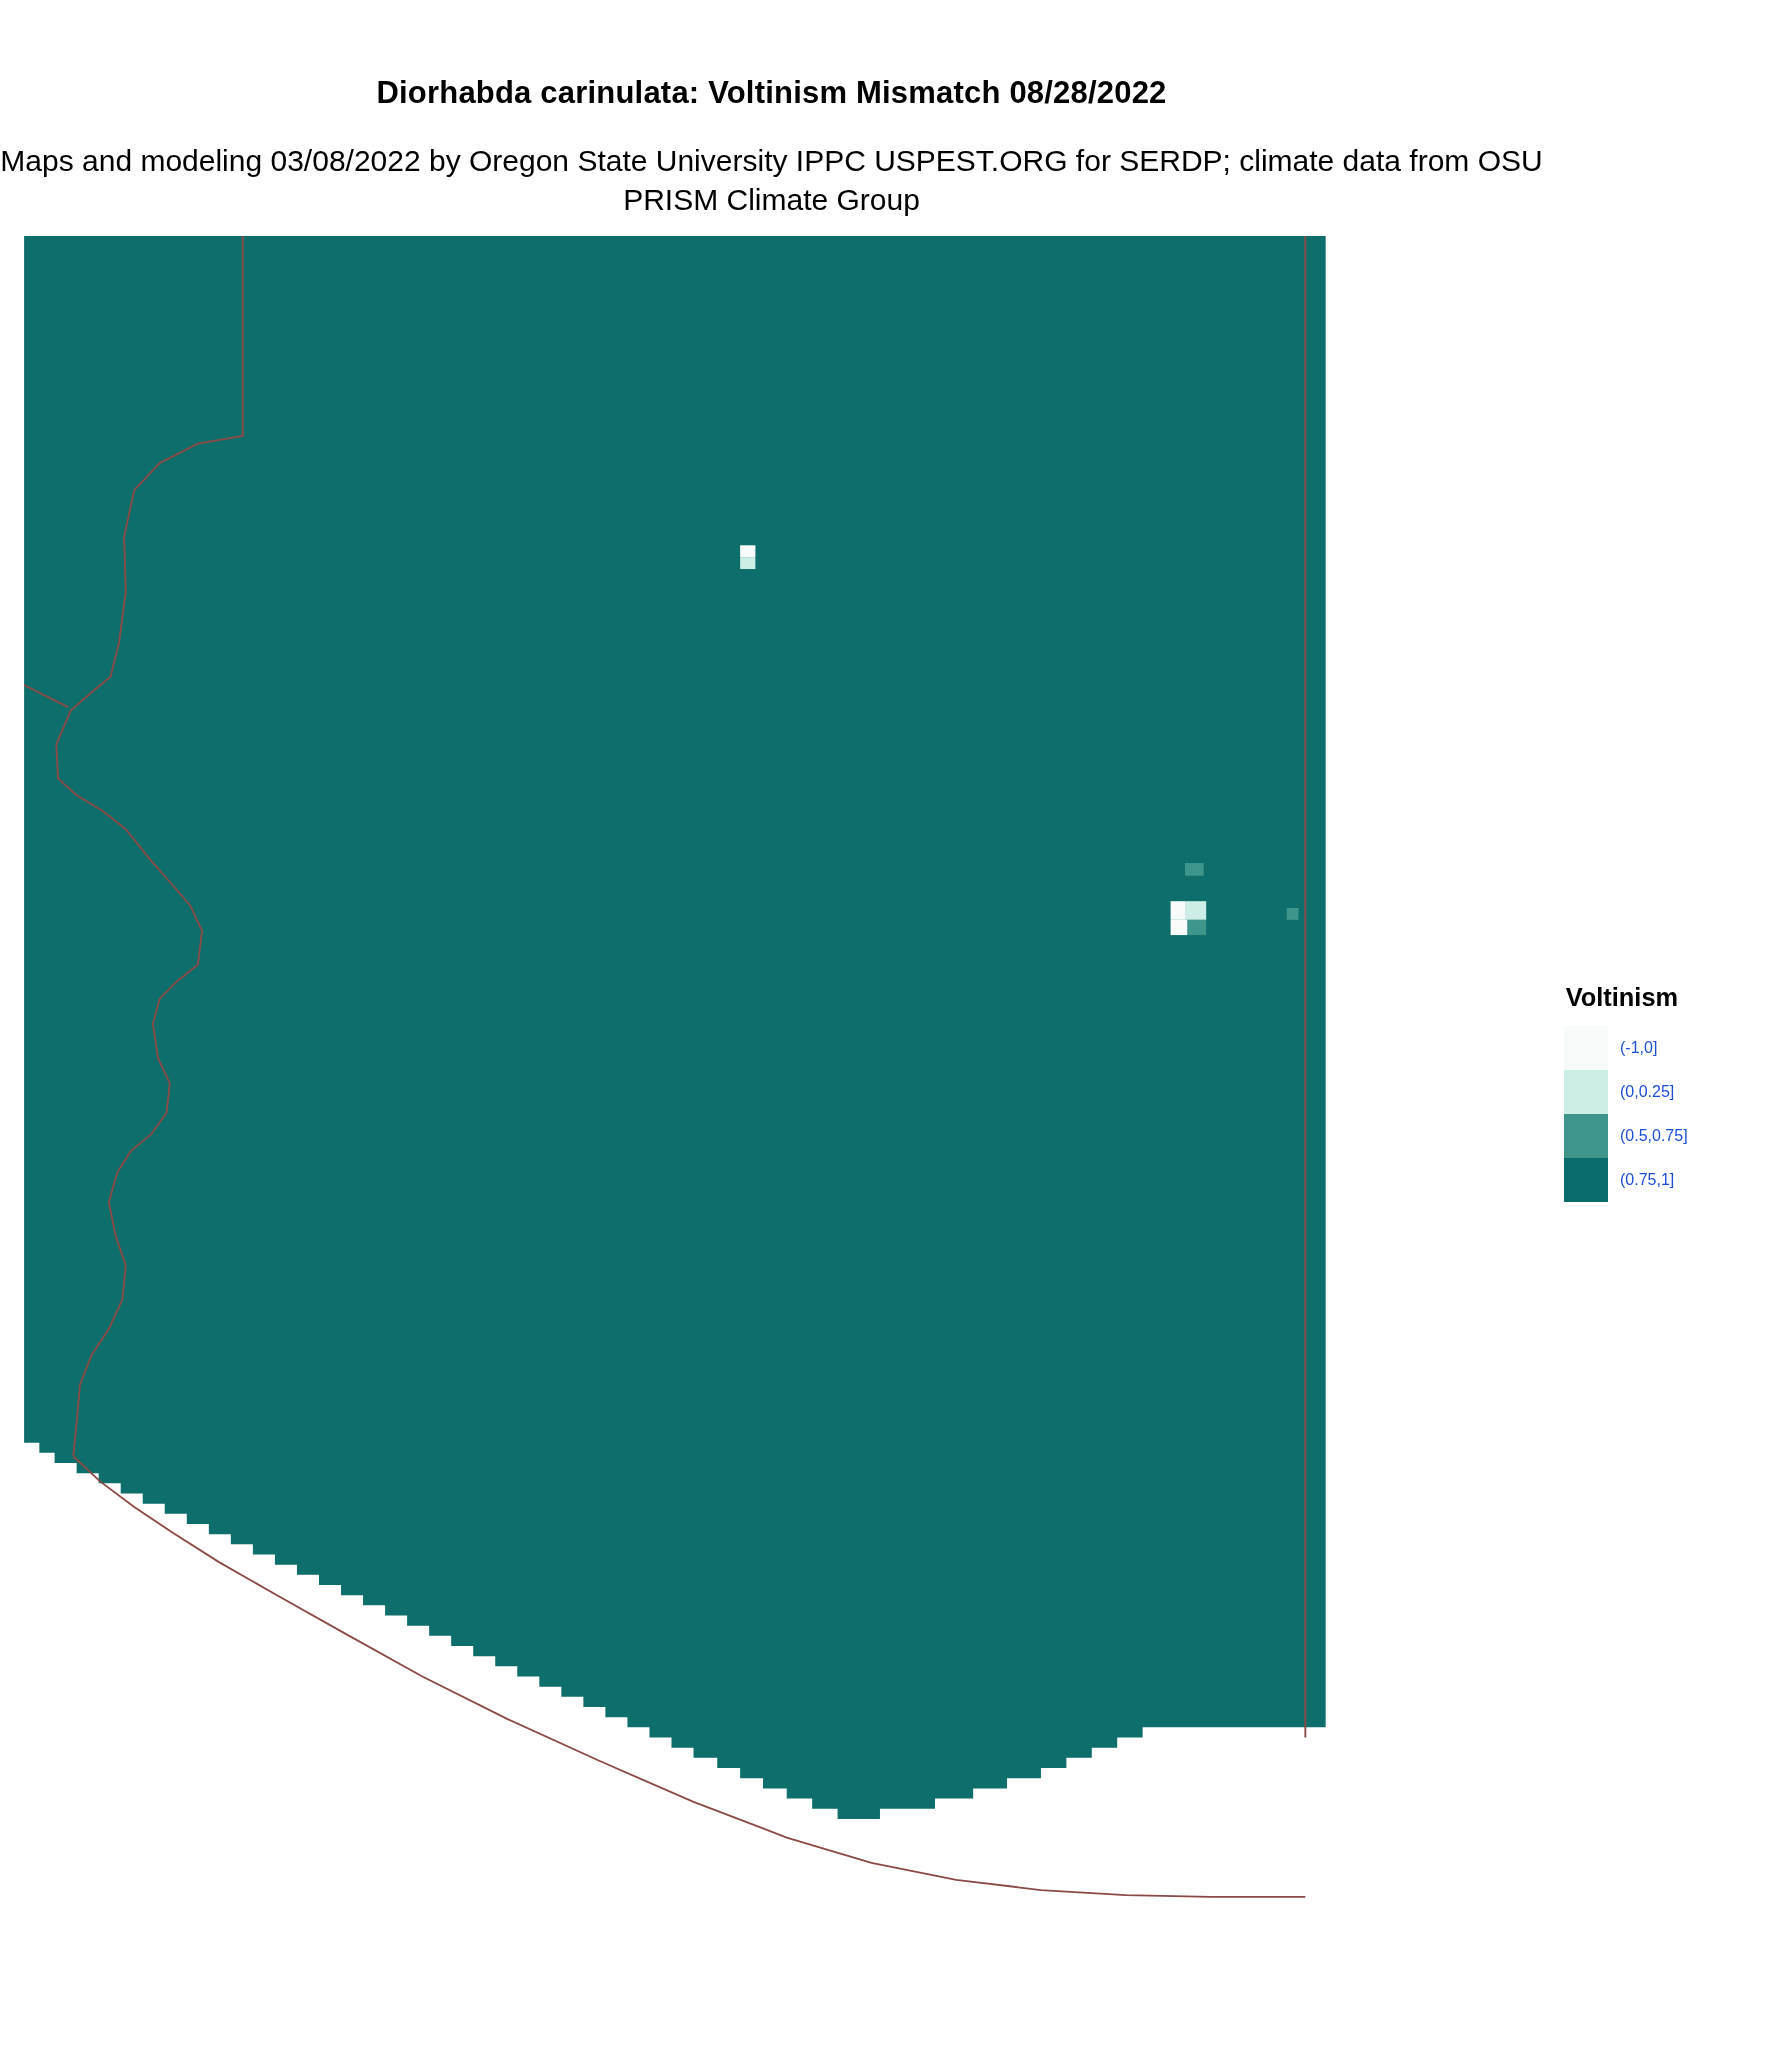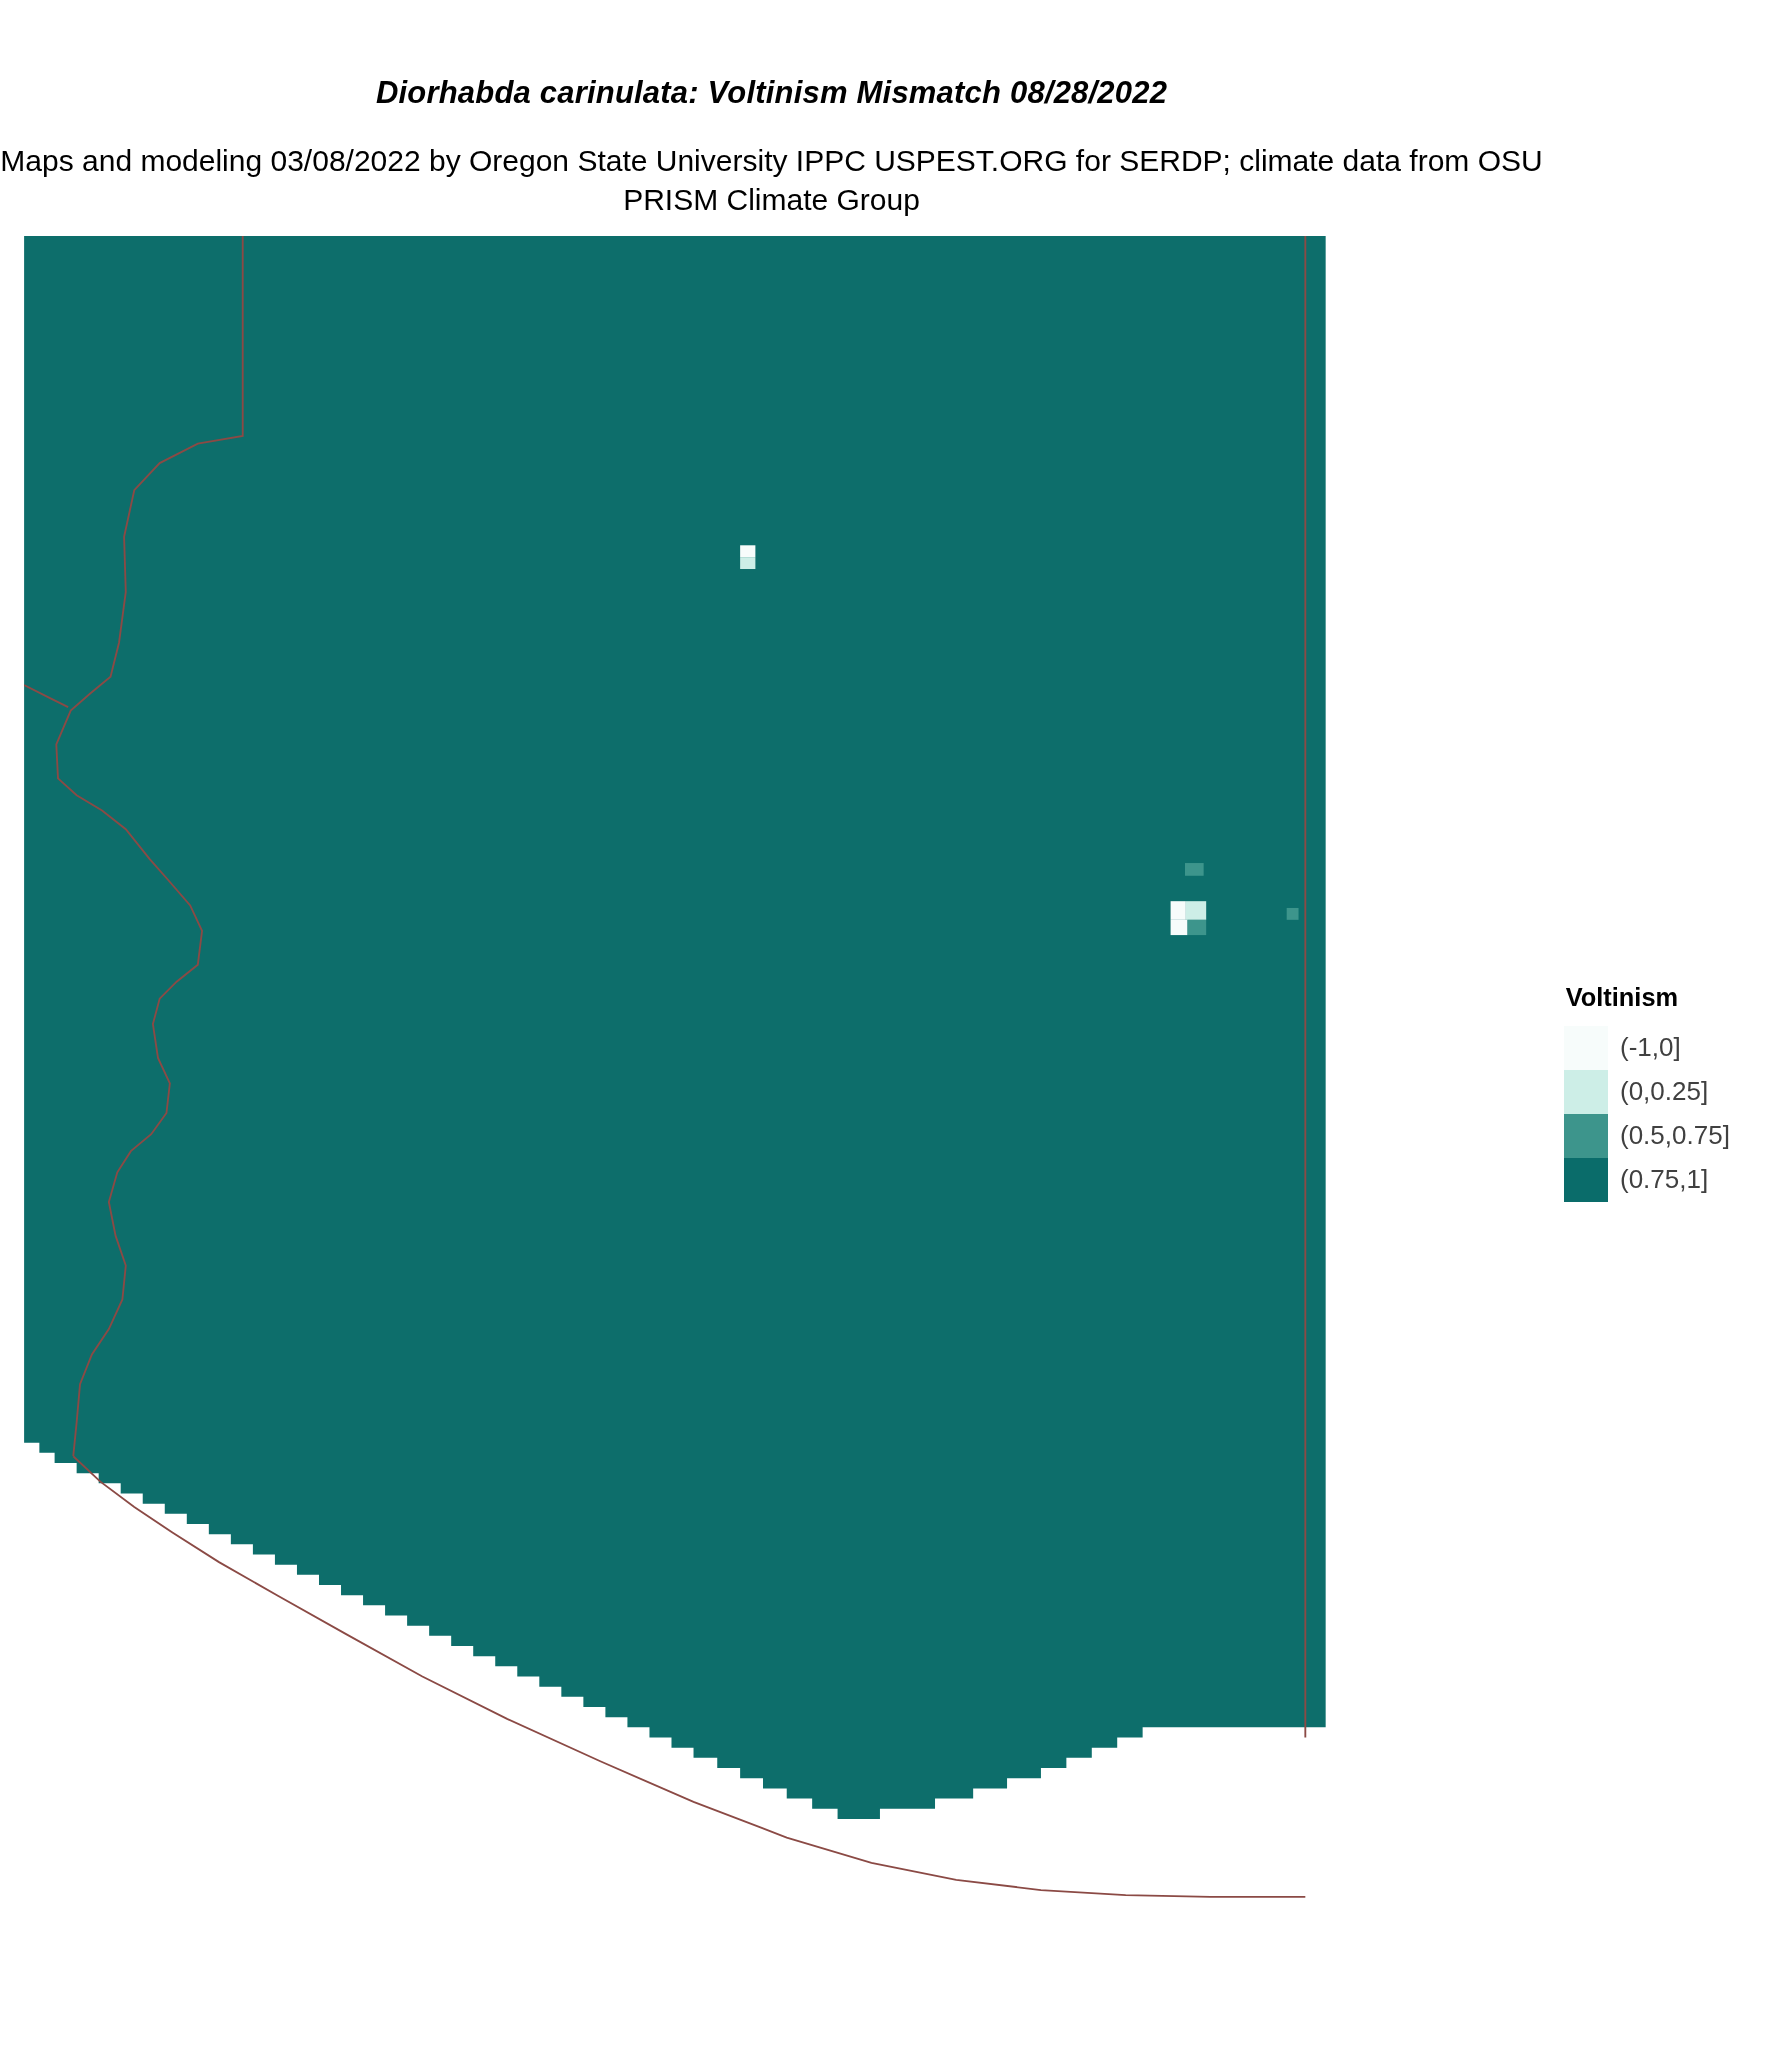--- a/index.html
+++ b/index.html
@@ -23,21 +23,20 @@
   .title {
     position: absolute;
     top: 75px;
     left: 0;
     width: 1543px;
     text-align: center;
     font-size: 31px;
     font-weight: bold;
     color: #000000;
     letter-spacing: 0.2px;
-    font-style: italic;
   }
   .subtitle {
     position: absolute;
     top: 141px;
     left: 0;
     width: 1543px;
     text-align: center;
     font-size: 30px;
     line-height: 39px;
     color: #000000;
@@ -68,22 +67,22 @@
     display: flex;
     align-items: center;
     height: 44px;
   }
   .legend-swatch {
     width: 44px;
     height: 44px;
     flex: 0 0 44px;
   }
   .legend-label {
-    font-size: 26px;
-    color: #404040;
+    font-size: 16px;
+    color: #1d4ed8;
     margin-left: 12px;
     white-space: nowrap;
   }
 </style>
 </head>
 <body>
 
 <div id="page">
 
   <div class="title">Diorhabda carinulata: Voltinism Mismatch 08/28/2022</div>

